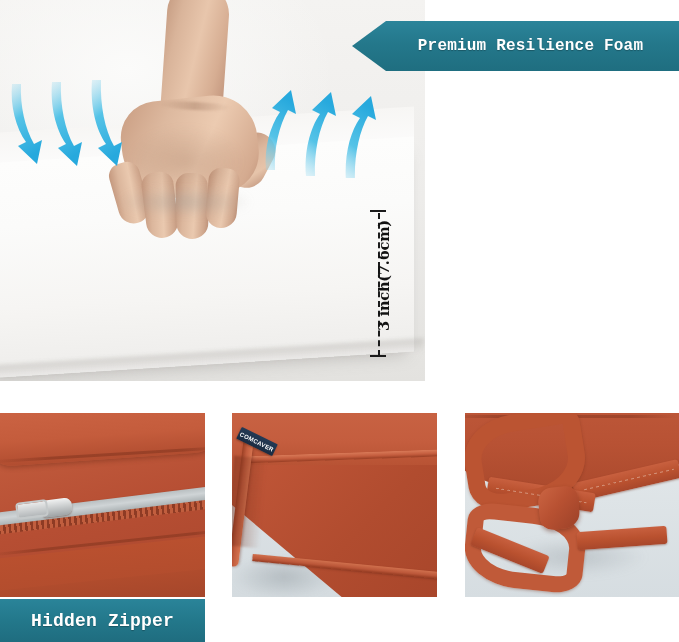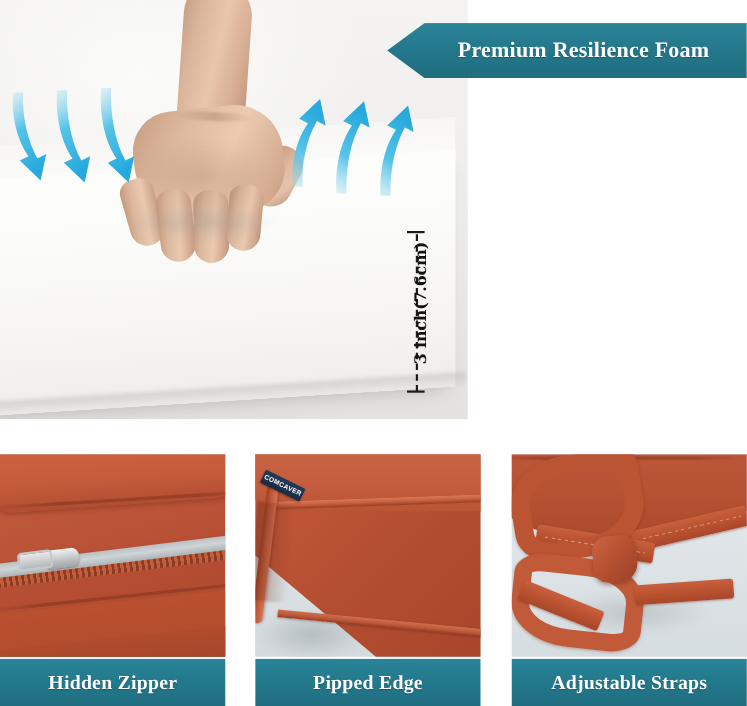--- a/index.html
+++ b/index.html
@@ -189,22 +189,22 @@
     clip-path: polygon(34px 0, 100% 0, 100% 100%, 34px 100%, 0 50%);
     box-shadow: 0 1px 3px rgba(0,0,0,.18);
   }
   #banner-text {
     position: absolute;
     left: 40px; top: 0;
     right: 10px; height: 50px;
     display: flex;
     align-items: center;
     justify-content: center;
-    font-family: Liberation Serif, serif;
-    font-size: 20px;
+    font-family: Liberation Mono, monospace;
+    font-size: 16px;
     font-weight: 700;
     color: #ffffff;
     letter-spacing: .2px;
     text-shadow: 0 1px 1px rgba(0,0,0,.25);
     white-space: nowrap;
   }
 
   
   #description {
     position: absolute;
@@ -242,21 +242,21 @@
 
   .caption {
     position: absolute;
     left: 0; bottom: 0;
     width: 100%;
     height: 43px;
     background: linear-gradient(to bottom, #2a8499 0%, #23788b 50%, #1f6d7f 100%);
     display: flex;
     align-items: center;
     justify-content: center;
-    font-family: Liberation Serif, serif;
+    font-family: Liberation Mono, monospace;
     font-size: 18px;
     font-weight: 700;
     color: #ffffff;
     text-shadow: 0 1px 1px rgba(0,0,0,.25);
     letter-spacing: .2px;
     text-align: center;
   }
 
   
   #p1-bg {
@@ -539,34 +539,32 @@
     <div id="p2-cushion"></div>
     <div id="p2-top-face"></div>
     <div id="p2-pipe-top"></div>
     <div id="p2-corner-pipe"></div>
     <div id="p2-fold"></div>
     <div id="p2-pipe-bottom"></div>
     <div id="p2-brand-tag">
       <span id="p2-brand-text">COMCAVER</span>
     </div>
   </div>
-  <div class="caption">Pipped Edge</div>
 </div>
 
 <div class="panel" id="panel-3">
   <div class="panel-photo">
     <div id="p3-bg"></div>
     <div id="p3-ground-shadow"></div>
     <div id="p3-cushion">
       <div id="p3-cushion-seam"></div>
     </div>
     <div class="strap" id="strap-right-up"></div>
     <div class="strap" id="strap-left-up"></div>
     <div id="strap-loop-left"></div>
     <div id="strap-loop-right"></div>
     <div class="strap" id="strap-tail-left"></div>
     <div class="strap" id="strap-tail-right"></div>
     <div class="strap" id="strap-knot"></div>
     <div class="strap-stitch" id="stitch-1"></div>
     <div class="strap-stitch" id="stitch-2"></div>
   </div>
-  <div class="caption">Adjustable Straps</div>
 </div>
 
 </body></html>

